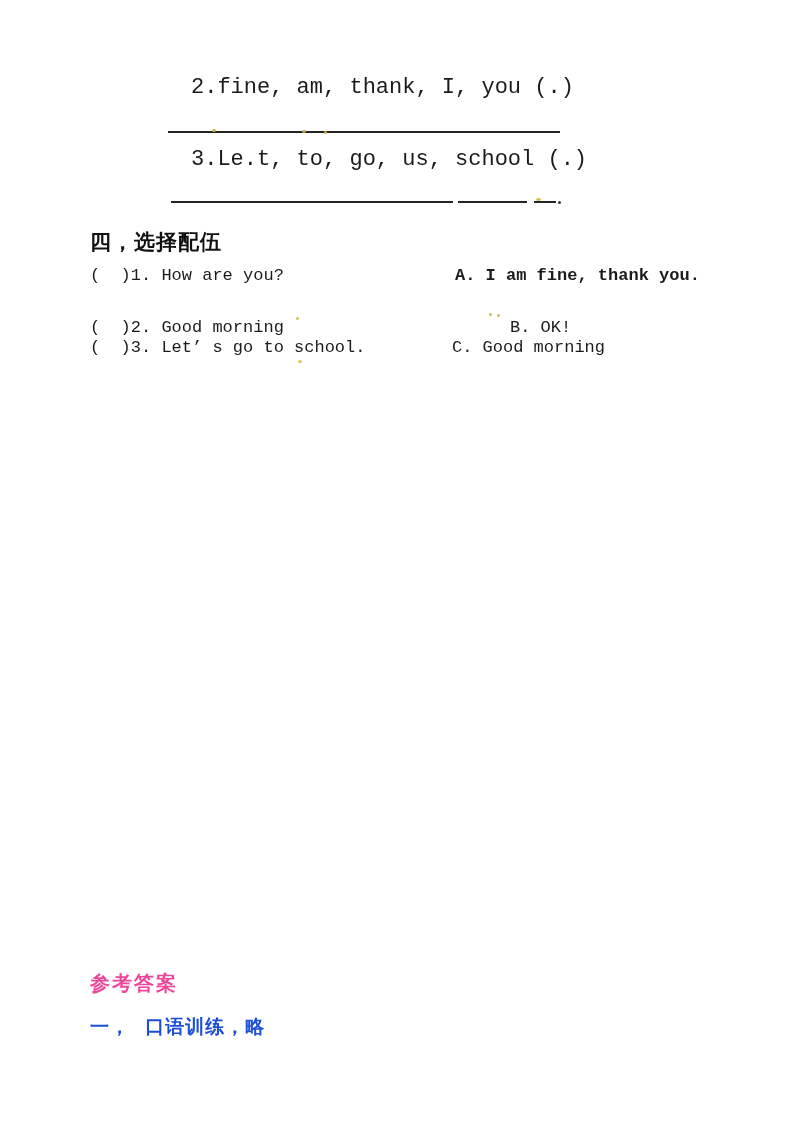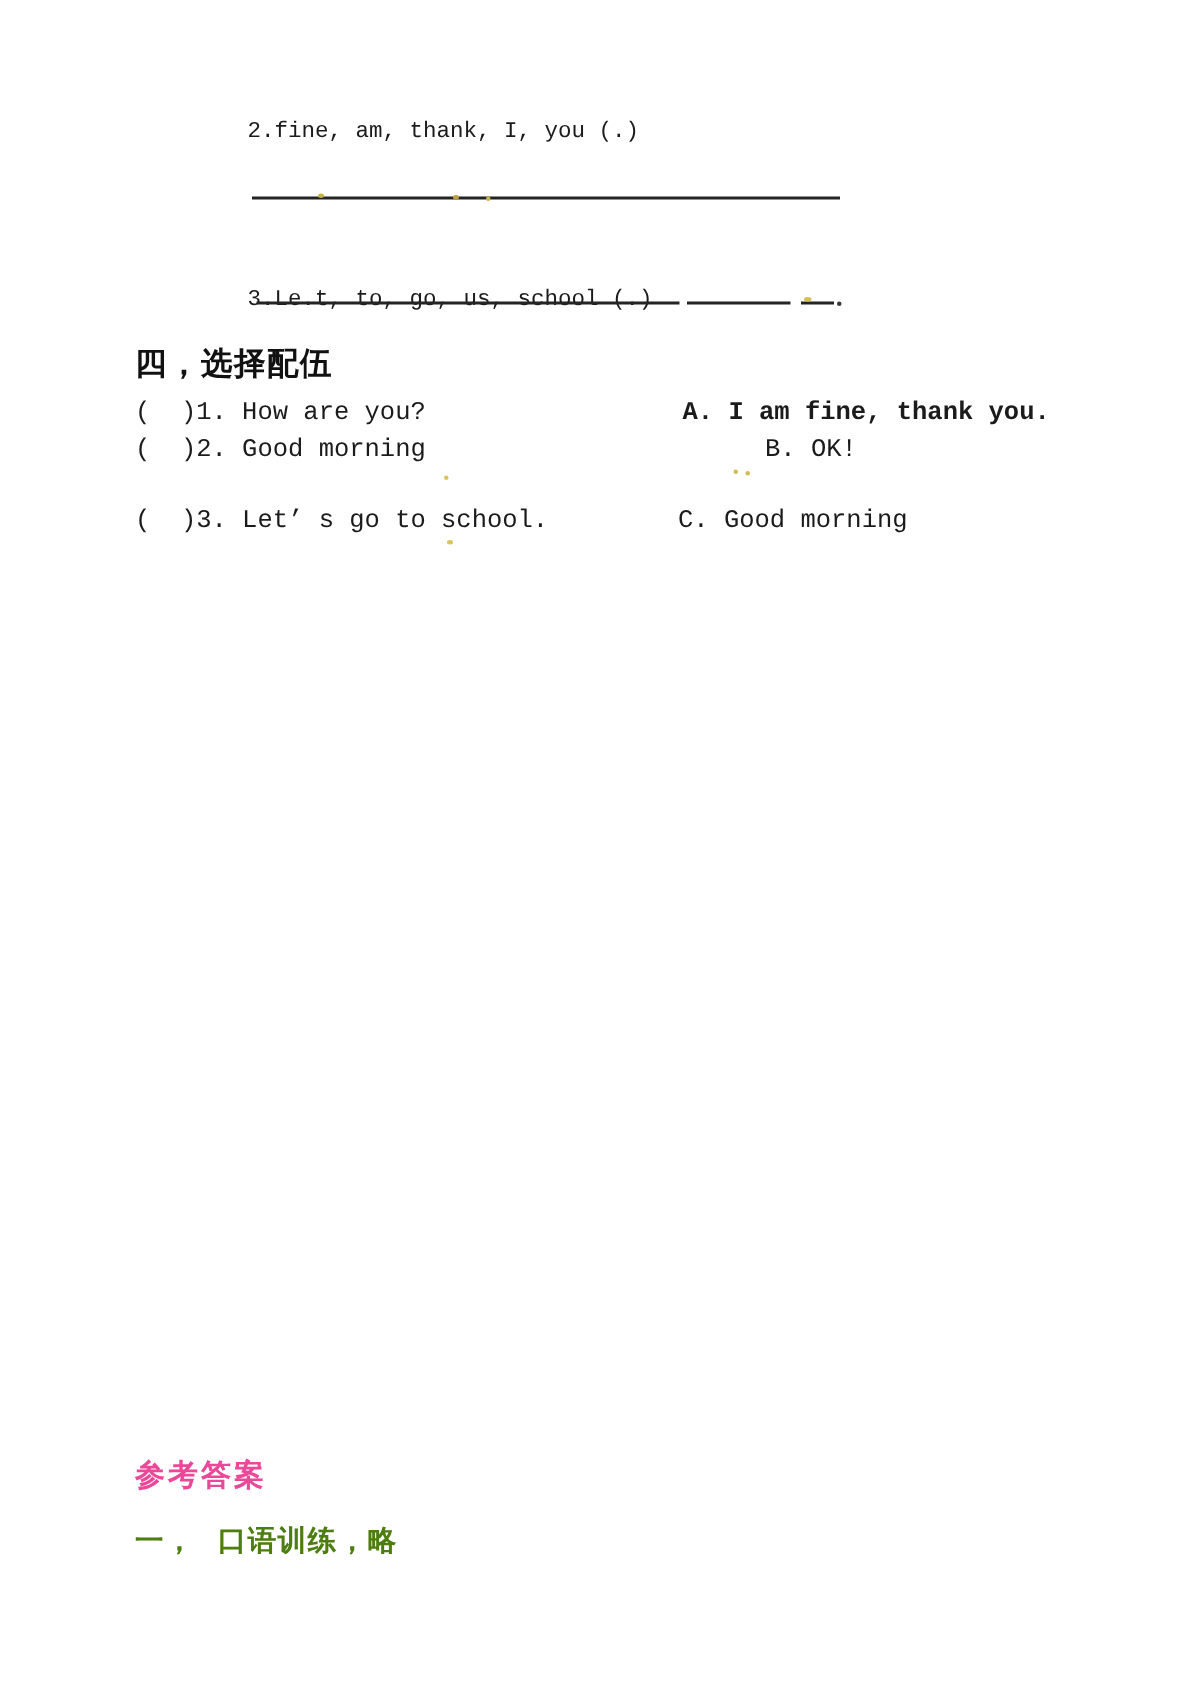--- a/index.html
+++ b/index.html
@@ -5,53 +5,53 @@
   html,body{margin:0;padding:0;background:#ffffff;}
   .page{
     position:relative;
     width:793px;height:1122px;
     background:#ffffff;
     color:#1b1b1b;
     font-family:"Liberation Mono","DejaVu Sans Mono",monospace;
     overflow:hidden;
   }
   .q-line{
-    position:absolute;left:165px;
-    font-size:15px;line-height:22px;
+    position:absolute;left:191px;
+    font-size:22px;line-height:22px;
     white-space:pre;color:#1b1b1b;
   }
   .q2{top:77px;}
-  .q3{top:149px;margin-top:40px;}
+  .q3{top:149px;}
   .hline{position:absolute;height:2px;background:#242424;}
   .line1{left:168px;top:131px;width:392px;}
   .line2a{left:171px;top:201px;width:282px;}
   .line2b{left:458px;top:201px;width:69px;}
   .line2c{left:534px;top:201px;width:22px;}
   .sec-header{
     position:absolute;left:90px;top:228px;
     font-size:21px;font-weight:bold;letter-spacing:1px;
     font-family:"DejaVu Sans","Liberation Sans",sans-serif;
     white-space:pre;color:#111;text-align:center;
   }
   .m-row{position:absolute;left:0;width:793px;height:24px;font-size:17px;white-space:pre;}
   .m-row .left{position:absolute;left:90px;top:0;}
   .m-row .right{position:absolute;top:0;}
   .r1{top:266px;} .r1 .right{left:455px;font-weight:bold;}
-  .r2{top:291px;} .r2 .right{left:510px;text-align:center;}
+  .r2{top:318px;} .r2 .right{left:510px;text-align:center;}
   .r3{top:338px;} .r3 .right{left:432px;margin-left:20px;}
   .ans-title{
     position:absolute;left:90px;top:970px;
     font-size:20px;font-weight:bold;letter-spacing:2px;
     font-family:"DejaVu Sans","Liberation Sans",sans-serif;color:#ec4899;
   }
   .ans-line{
     position:absolute;left:90px;top:1014px;
     font-size:19px;font-weight:bold;letter-spacing:1px;
     font-family:"DejaVu Sans","Liberation Sans",sans-serif;
-    white-space:pre;color:#4d7c0f;
+    white-space:pre;color:#1d4ed8;
   }
   .speck{position:absolute;border-radius:50%;}
 </style>
 </head>
 <body>
 
 <div class="page">
 
   <div class="q-line q2">2.fine, am, thank, I, you (.)</div>
 

